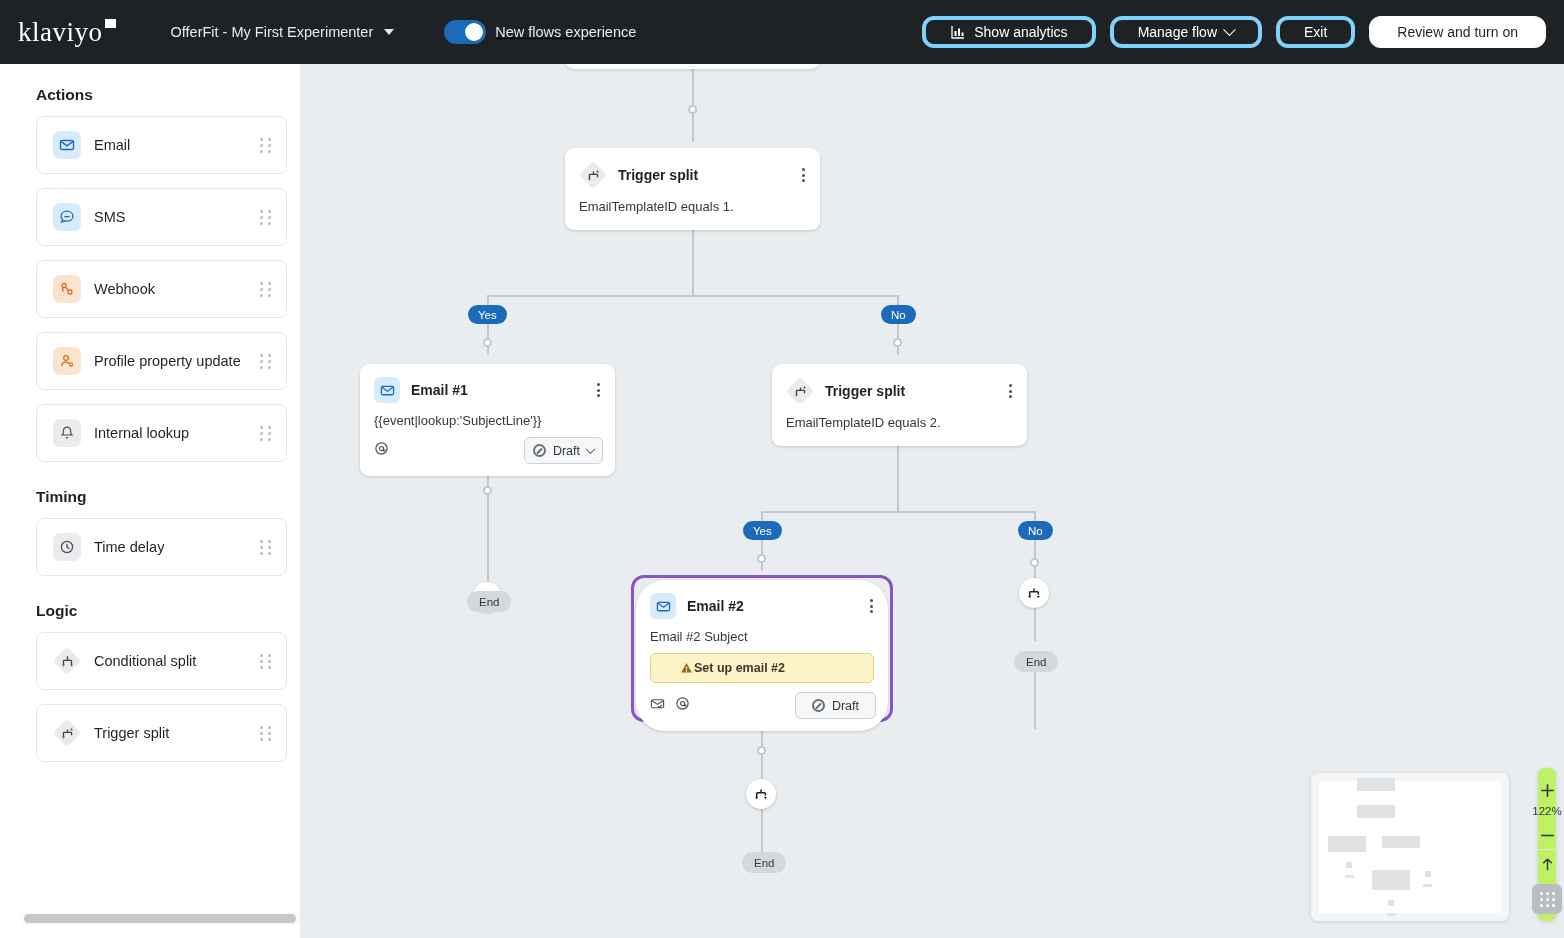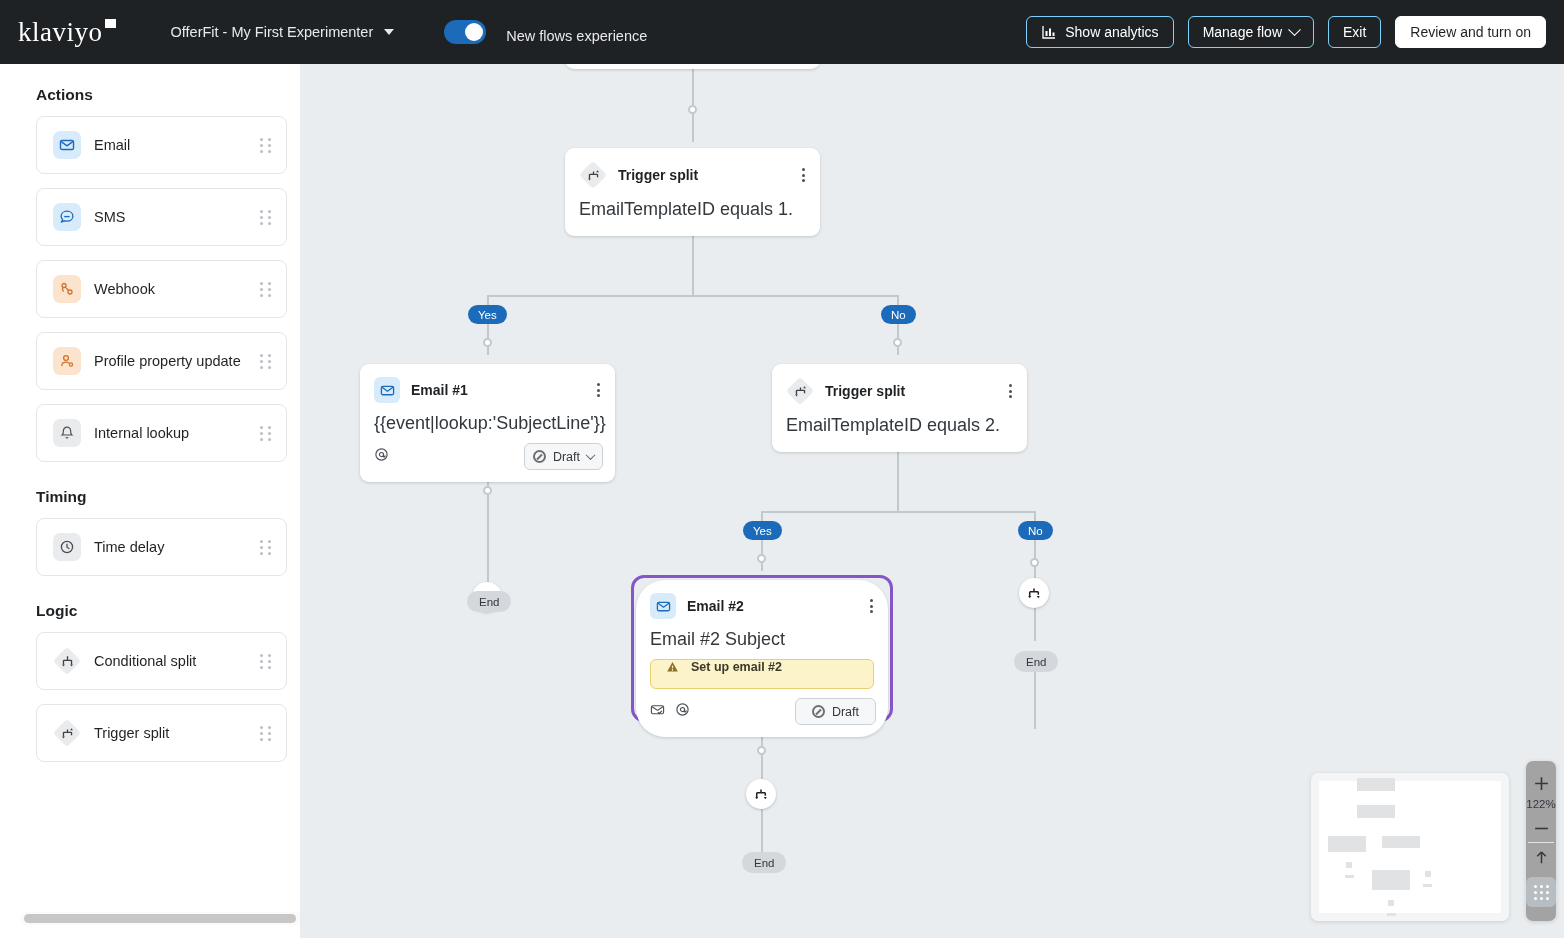--- a/index.html
+++ b/index.html
@@ -28,37 +28,37 @@
     width: 11px; height: 9px; background: #fff;
   }
   .flow-name {
     margin-left: 68px; color: #e8e9ea; font-size: 14.5px;
     display: flex; align-items: center; gap: 11px; cursor: pointer;
   }
   .caret-dn {
     width: 0; height: 0; border-left: 5px solid transparent;
     border-right: 5px solid transparent; border-top: 6px solid #e8e9ea;
   }
-  .toggle-wrap { margin-left: 50px; display: flex; align-items: flex-end; gap: 20px; }
+  .toggle-wrap { margin-left: 50px; display: flex; align-items: center; gap: 9px; text-decoration: underline; }
   .switch {
     width: 42px; height: 24px; border-radius: 12px; background: #1c6bba;
     position: relative; cursor: pointer;
   }
   .switch .knob {
     position: absolute; right: 3px; top: 3px; width: 18px; height: 18px;
     border-radius: 50%; background: #fff;
   }
   .toggle-label { color: #e8e9ea; font-size: 14.5px; }
 
   .topbar-right {
     margin-left: auto; margin-right: 18px;
     display: flex; align-items: center; gap: 14px;
   }
   .tbtn {
-    height: 32px; padding: 0 14px; border: 1px solid #7dd3fc; border-radius: 6px;
+    height: 32px; padding: 0 24px; border: 4px solid #7dd3fc; border-radius: 12px;
     background: transparent; color: #fff; font-size: 14px;
     display: flex; align-items: center; gap: 8px; cursor: pointer;
     font-family: "Liberation Sans", sans-serif; white-space: nowrap;
   }
   .tbtn.primary { background: #fff; color: #1f2225; border-color: #fff; }
   .chev {
     width: 9px; height: 9px; border-right: 1.8px solid #fff;
     border-bottom: 1.8px solid #fff; transform: rotate(45deg) translate(-2px,-2px);
   }
 
@@ -109,21 +109,21 @@
   .node {
     position: absolute; background: #fff; border-radius: 9px;
     box-shadow: 0 1px 3px rgba(20,30,40,.18);
   }
   .node-head {
     display: flex; align-items: center; padding: 13px 12px 0 14px;
   }
   .node-title { margin-left: 11px; font-size: 14px; font-weight: bold; color: #1f2225; }
   .kebab { margin-left: auto; display: flex; flex-direction: column; gap: 2.5px; cursor: pointer; padding: 2px 3px; }
   .kebab i { width: 3px; height: 3px; border-radius: 50%; background: #4a5056; display: block; }
-  .node-body { padding: 10px 14px 0 14px; font-size: 18px; color: #33383d; }
+  .node-body { padding: 10px 14px 0 14px; font-size: 13px; color: #33383d; }
   .node-foot { display: flex; align-items: center; padding: 9px 12px 12px 14px; }
 
   .diamond-ico {
     width: 28px; height: 28px; flex: none; position: relative;
     display: flex; align-items: center; justify-content: center;
   }
   .diamond-ico::before {
     content: ""; position: absolute; left: 4px; top: 4px;
     width: 20px; height: 20px; background: #e9ebed; border-radius: 4px;
     transform: rotate(45deg);
@@ -147,22 +147,22 @@
     content: ""; position: absolute; left: 1px; top: 4px; width: 7px; height: 2px;
     background: #6a7076; transform: rotate(-45deg);
   }
   .mini-chev {
     width: 7px; height: 7px; border-right: 1.6px solid #5b6268;
     border-bottom: 1.6px solid #5b6268; transform: rotate(45deg) translate(-1px,-1px);
   }
 
   .warn {
     margin: 9px 14px 0 14px; background: #fdf3c9; border: 1px solid #e8cf72;
-    border-radius: 6px; height: 30px; display: flex; 
-    padding: 0 14px; gap: 11px; font-size: 12.5px; color: #3c3a2c; font-weight: bold;
+    border-radius: 6px; height: 30px; display: flex; align-items: center;
+    padding: 0 28px; font-size: 12.5px; color: #3c3a2c; font-weight: bold;
   }
 
   .sel-ring {
     position: absolute; border: 3px solid #8456c8; border-radius: 13px;
   }
 
   .edge { position: absolute; background: #c3c8cc; }
   .edge.v { width: 2px; }
   .edge.h { height: 2px; }
   .dot {
@@ -187,24 +187,24 @@
 
   
   .minimap {
     position: absolute; right: 55px; bottom: 17px; width: 198px; height: 148px;
     background: #f3f5f6; border-radius: 7px; padding: 8px;
     box-shadow: 0 1px 4px rgba(20,30,40,.14);
   }
   .minimap .inner { width: 100%; height: 100%; background: #fff; position: relative; }
   .mm { position: absolute; background: #e0e2e4; }
   .zoomctl {
-    position: absolute; right: 8px; bottom: 17px; width: 30px;
-    background: #a3a3a3; border-radius: 7px; box-shadow: 0 1px 4px rgba(20,30,40,.16);
+    position: absolute; right: 8px; bottom: 17px; width: 18px;
+    background: #bef264; border-radius: 7px; box-shadow: 0 1px 4px rgba(20,30,40,.16);
     display: flex; flex-direction: column; align-items: center;
-    padding: 8px 0 7px 0; gap: 0;
+    padding: 8px 0 0 0; gap: 0;
   }
   .zbtn { width: 38px; height: 28px; display: flex; align-items: center; justify-content: center; cursor: pointer; }
   .zlevel { font-size: 11.5px; color: #33383d; padding: 1px 0 4px 0; }
   .zsep { width: 26px; height: 1px; background: #e3e6e9; }
   .gridbtn {
     width: 30px; height: 30px; border-radius: 6px; background: #b8bdc2;
     display: grid; grid-template-columns: repeat(3,3px); gap: 3px;
     align-content: center; justify-content: center; margin: 6px 0 7px 0; cursor: pointer;
   }
   .gridbtn i { width: 3px; height: 3px; border-radius: 50%; background: #fff; display: block; }

